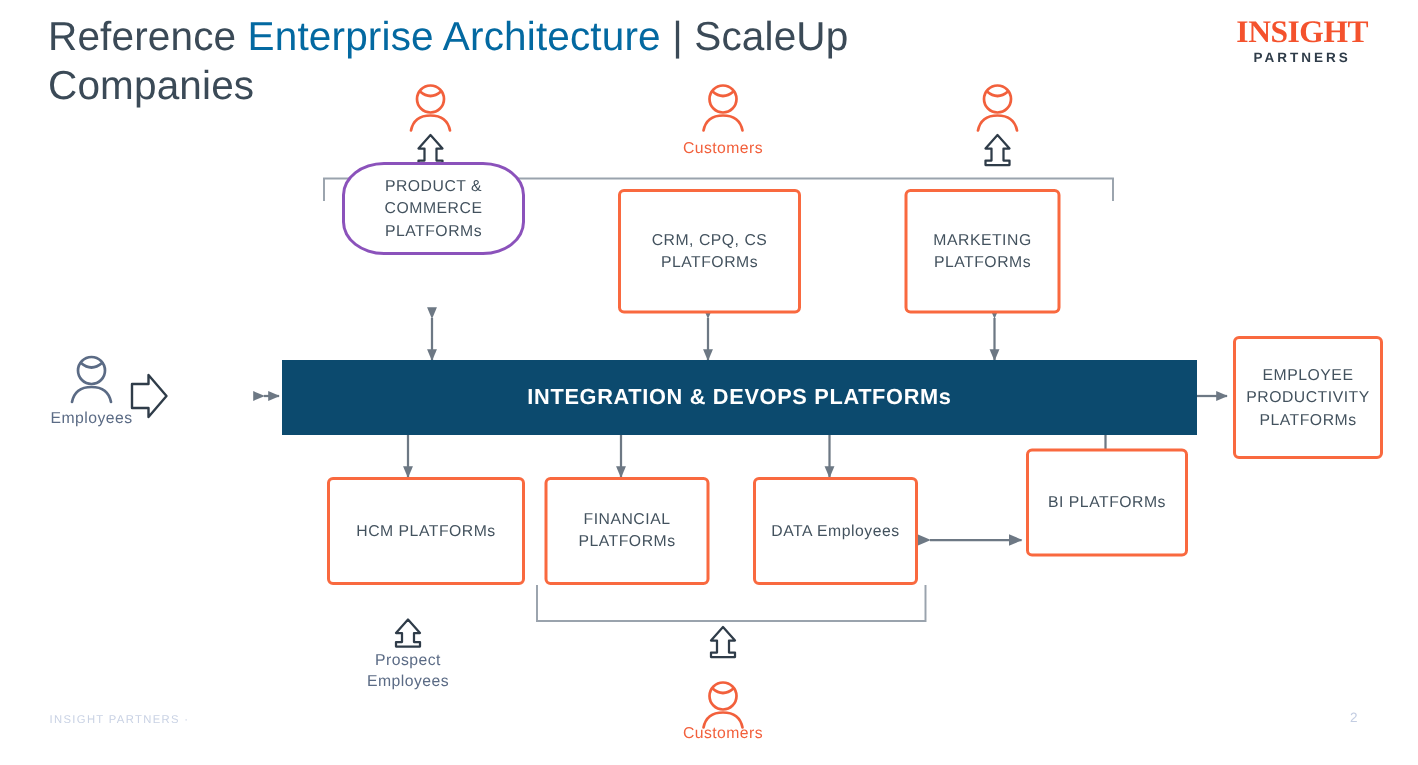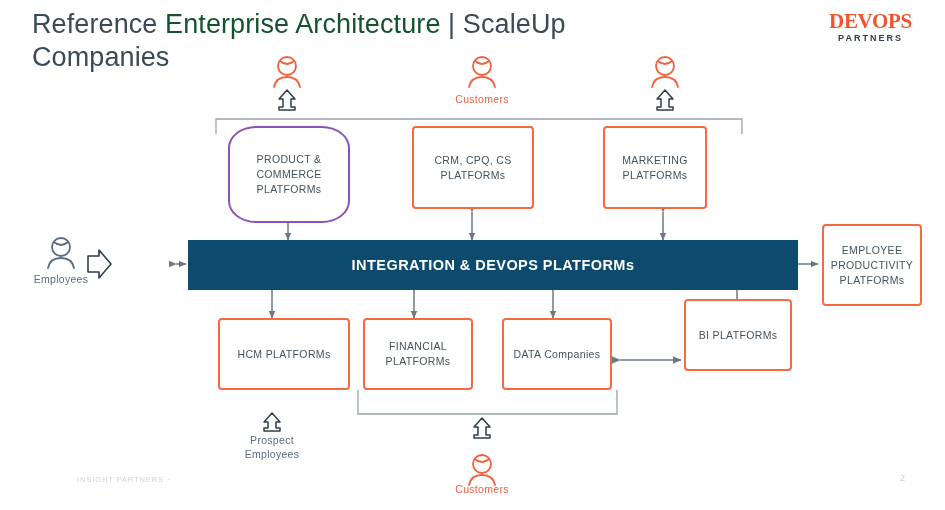--- a/index.html
+++ b/index.html
@@ -12,21 +12,21 @@
   #slide { position: relative; width: 945px; height: 510px; background:#fff; }
 
   
   .title {
     position: absolute; left: 32px; top: 8px;
     width: 620px;
     font-size: 27px; line-height: 33px;
     font-weight: 400; letter-spacing: 0.1px;
     color: #3b4a57;
   }
-  .title .accent { color: #14532d; }
+  .title .accent { color: #0369a1; }
   .title .bar { color: #3b4a57; }
 
   
   .logo { position: absolute; right: 33px; top: 10px; text-align: center; }
   .logo .mark {
     font-family: "Liberation Serif", serif;
     font-weight: 700; font-size: 21px; letter-spacing: -0.3px;
     color: #f4522d; line-height: 22px;
   }
   .logo .sub {
@@ -63,40 +63,40 @@
   .lbl {
     position: absolute; text-align: center;
     font-size: 10.5px; line-height: 14px; letter-spacing: 0.3px;
   }
   .lbl.orange { color: #f2603c; }
   .lbl.slate  { color: #5b6b85; }
 
   
   .footer-left {
     position: absolute; left: 33px; top: 475px;
-    font-size: 7.5px; letter-spacing: 0.9px; color: #c9d2e4; margin-left: 44px;
+    font-size: 7.5px; letter-spacing: 0.9px; color: #c9d2e4;
   }
   .footer-page {
     position: absolute; left: 900px; top: 473px;
     font-size: 9px; color: #c3cde2;
   }
 
   svg.layer { position: absolute; left:0; top:0; width:945px; height:510px; pointer-events:none; }
 </style>
 </head>
 <body>
 
 <div id="slide">
 
   <div class="title">
     <span>Reference </span><span class="accent">Enterprise Architecture</span><span class="bar"> | </span><span>ScaleUp Companies</span>
   </div>
 
   <div class="logo">
-    <div class="mark">DEVOPS</div>
+    <div class="mark">INSIGHT</div>
     <div class="sub">PARTNERS</div>
   </div>
 
   <svg class="layer" viewBox="0 0 945 510">
     <defs>
       <marker id="ah" markerWidth="7" markerHeight="7" refX="5.6" refY="3" orient="auto">
         <path d="M0,0.4 L6,3 L0,5.6 z" fill="#6d7884"></path>
       </marker>
       <marker id="ahs" markerWidth="6" markerHeight="6" refX="4.8" refY="2.6" orient="auto">
         <path d="M0,0.4 L5.2,2.6 L0,4.8 z" fill="#6d7884"></path>
@@ -167,21 +167,21 @@
     <line x1="414" y1="290" x2="414" y2="318" stroke="#6d7884" stroke-width="1.5" marker-start="url(#ahs)" marker-end="url(#ahs)"></line>
     <line x1="553" y1="290" x2="553" y2="318" stroke="#6d7884" stroke-width="1.5" marker-start="url(#ahs)" marker-end="url(#ahs)"></line>
     <line x1="737" y1="290" x2="737" y2="318" stroke="#6d7884" stroke-width="1.5" marker-start="url(#ahs)" marker-end="url(#ahs)"></line>
   </svg>
 
 
   <div class="box dark" style="left:188px; top:240px; width:610px; height:50px;">
     <span>INTEGRATION &amp; DEVOPS PLATFORMs</span>
   </div>
 
-  <div class="box purple" style="left:228px; top:126px; width:122px; height:97px;">
+  <div class="box purple" style="left:228px; top:108px; width:122px; height:62px;">
     <span>PRODUCT &amp; COMMERCE PLATFORMs</span>
   </div>
 
   <div class="box" style="left:412px; top:126px; width:122px; height:83px;">
     <span>CRM, CPQ, CS PLATFORMs</span>
   </div>
 
   <div class="box" style="left:603px; top:126px; width:104px; height:83px;">
     <span>MARKETING PLATFORMs</span>
   </div>
@@ -192,21 +192,21 @@
 
   <div class="box" style="left:218px; top:318px; width:132px; height:72px;">
     <span>HCM PLATFORMs</span>
   </div>
 
   <div class="box" style="left:363px; top:318px; width:110px; height:72px;">
     <span>FINANCIAL PLATFORMs</span>
   </div>
 
   <div class="box" style="left:502px; top:318px; width:110px; height:72px;">
-    <span>DATA Companies</span>
+    <span>DATA Employees</span>
   </div>
 
   <div class="box" style="left:684px; top:299px; width:108px; height:72px;align-items:center;">
     <span>BI PLATFORMs</span>
   </div>
 
   <div class="lbl slate" style="left:21px; top:272px; width:80px;">Employees</div>
 
   <div class="lbl orange" style="left:437px; top:92px; width:90px;">Customers</div>
 

